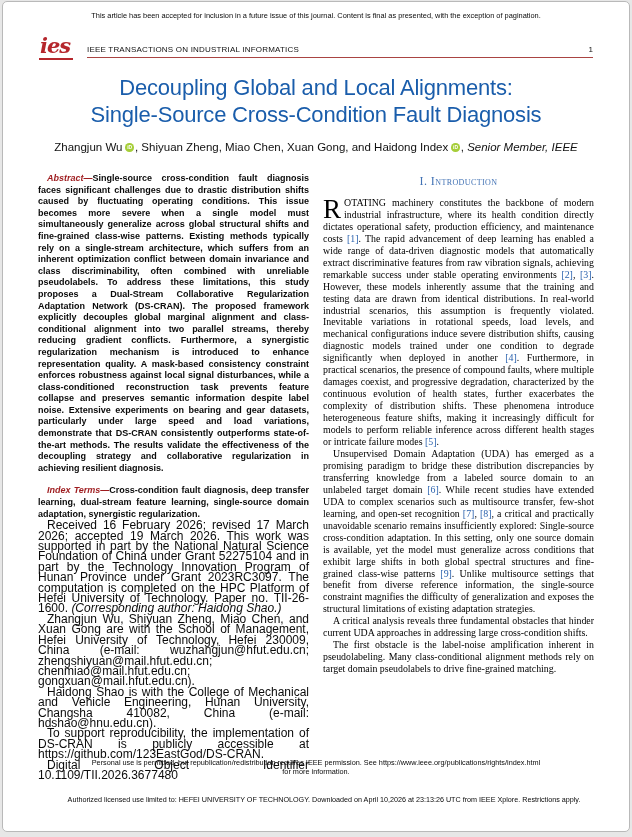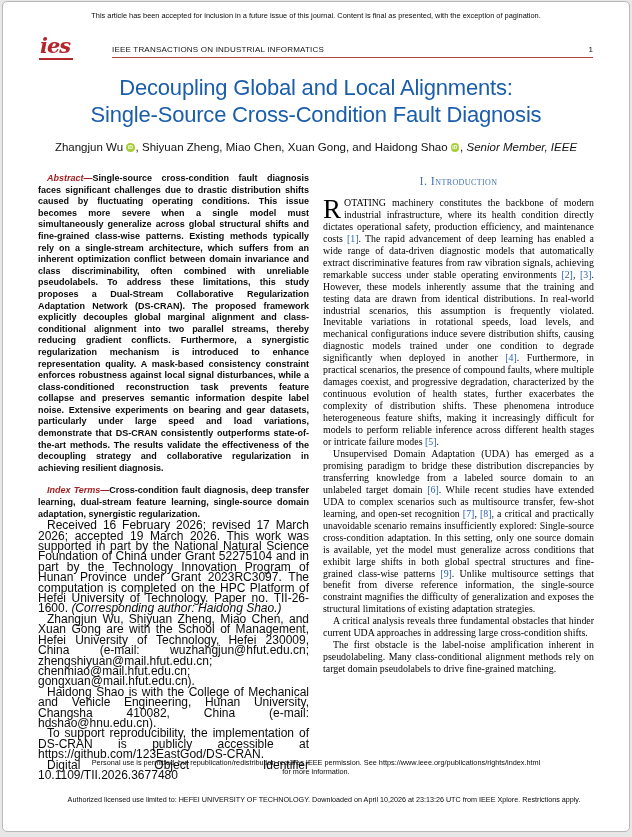--- a/index.html
+++ b/index.html
@@ -9,21 +9,21 @@
     background:#fff; border:1.5px solid #b9b9b9; border-radius:5px;
     position:relative; overflow:hidden;
     font-family:"Liberation Sans", sans-serif; color:#000;
   }
   
   .top-notice {
     margin:9px 40px 16px; text-align:center;
     font-size:7.4px; line-height:9px; color:#0a0a0a;
   }
   
-  .header { display:flex; align-items:flex-end; margin:8px 36px 0 36px;gap:25px; }
+  .header { display:flex; align-items:flex-end; margin:8px 36px 0 36px; }
   .logo { width:48px; position:relative; padding-bottom:1px; }
   .logo-ies {
     font-family:"DejaVu Serif", serif; font-style:italic; font-weight:bold;
     font-size:21px; line-height:20px; color:#b5262c; letter-spacing:-1px;
     border-bottom:2px solid #b5262c; padding:0 3px 0 1px;
   }
   .header-right {
     flex:1; display:flex; justify-content:space-between; align-items:flex-end;
     border-bottom:1.5px solid #a94442; padding-bottom:3px;
   }
@@ -93,21 +93,21 @@
       <span class="journal">IEEE TRANSACTIONS ON INDUSTRIAL INFORMATICS</span>
       <span class="pageno">1</span>
     </div>
   </div>
 
   <div class="title">
     <span>Decoupling Global and Local Alignments:</span>
     <span>Single-Source Cross-Condition Fault Diagnosis</span>
   </div>
 
-  <div class="authors"><span>Zhangjun Wu</span><span class="orcid">iD</span><span>, Shiyuan Zheng, Miao Chen, Xuan Gong, and Haidong Shao</span><span class="orcid">iD</span><span>, </span><span class="membership">Senior Member, IEEE</span></div>
+  <div class="authors"><span>Zhangjun Wu</span><span class="orcid">iD</span><span>, Shiyuan Zheng, Miao Chen, Xuan Gong, and Haidong Index</span><span class="orcid">iD</span><span>, </span><span class="membership">Senior Member, IEEE</span></div>
 
   <div class="columns">
 
     <div class="col col-left">
       <div class="abstract">
         <p><span class="red-label">Abstract—</span><span>Single-source cross-condition fault diagnosis faces significant challenges due to drastic distribution shifts caused by fluctuating operating conditions. This issue becomes more severe when a single model must simultaneously generalize across global structural shifts and fine-grained class-wise patterns. Existing methods typically rely on a single-stream architecture, which suffers from an inherent optimization conflict between domain invariance and class discriminability, often combined with unreliable pseudolabels. To address these limitations, this study proposes a Dual-Stream Collaborative Regularization Adaptation Network (DS-CRAN). The proposed framework explicitly decouples global marginal alignment and class-conditional alignment into two parallel streams, thereby reducing gradient conflicts. Furthermore, a synergistic regularization mechanism is introduced to enhance representation quality. A mask-based consistency constraint enforces robustness against local signal disturbances, while a class-conditioned reconstruction task prevents feature collapse and preserves semantic information despite label noise. Extensive experiments on bearing and gear datasets, particularly under large speed and load variations, demonstrate that DS-CRAN consistently outperforms state-of-the-art methods. The results validate the effectiveness of the decoupling strategy and collaborative regularization in achieving resilient diagnosis.</span></p>
       </div>
       <div class="index-terms">
         <p><span class="red-label">Index Terms—</span><span>Cross-condition fault diagnosis, deep transfer learning, dual-stream feature learning, single-source domain adaptation, synergistic regularization.</span></p>
       </div>

